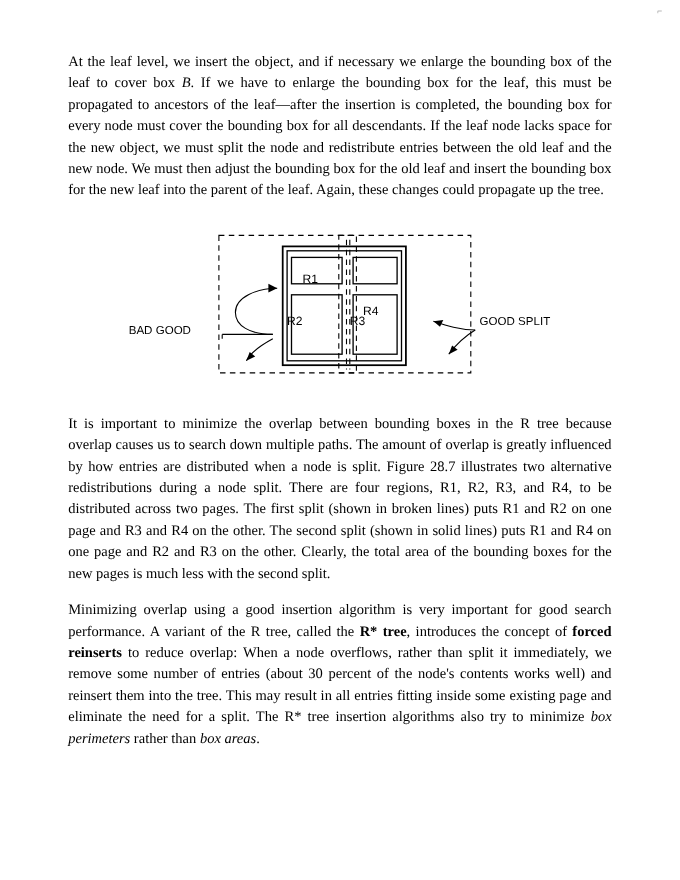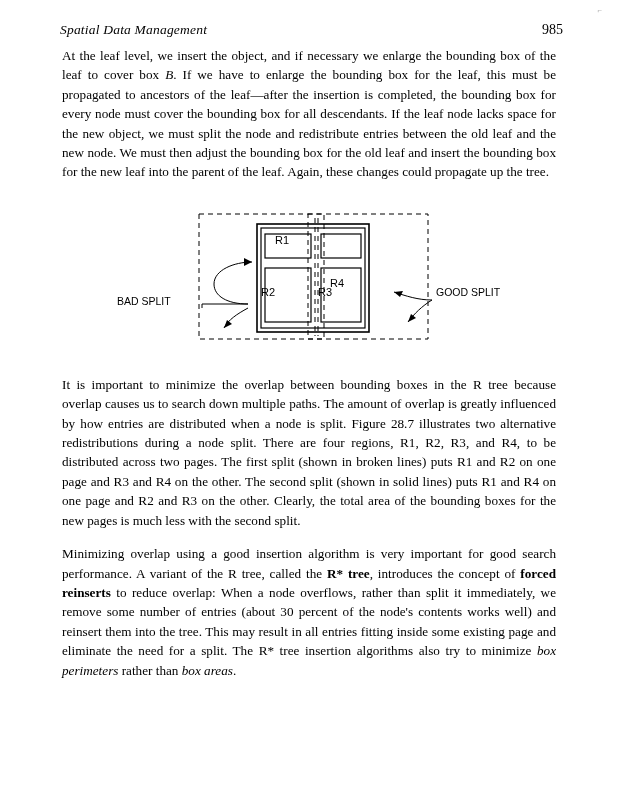--- a/index.html
+++ b/index.html
@@ -99,24 +99,20 @@
     font-family: "Liberation Sans", sans-serif;
   }
 </style>
 </head>
 <body>
 
 <div class="page">
 
   <div class="corner-mark">⌐</div>
 
-  <div class="header">
-    <div class="header-title">Spatial Data Management</div>
-    <div class="header-page">985</div>
-  </div>
 
   <div class="content">
 
     <p class="body"><span>At the leaf level, we insert the object, and if necessary we enlarge the bounding box of the leaf to cover box </span><span class="math-b">B</span><span>. If we have to enlarge the bounding box for the leaf, this must be propagated to ancestors of the leaf—after the insertion is completed, the bounding box for every node must cover the bounding box for all descendants. If the leaf node lacks space for the new object, we must split the node and redistribute entries between the old leaf and the new node. We must then adjust the bounding box for the old leaf and insert the bounding box for the new leaf into the parent of the leaf. Again, these changes could propagate up the tree.</span></p>
 
     <div class="figure">
       <svg class="diagram" viewBox="0 0 494 175">
 
         <rect x="137" y="18" width="125" height="125" fill="none" stroke="#000" stroke-width="1" stroke-dasharray="5,4"></rect>
 
@@ -142,26 +138,26 @@
         <polygon points="162,132 170,128 165,124" fill="#000"></polygon>
         <line x1="140" y1="108" x2="186" y2="108" stroke="#000" stroke-width="1"></line>
         <line x1="140" y1="108" x2="140" y2="112" stroke="#000" stroke-width="1"></line>
 
         <path d="M370,104 C356,104 344,100 332,96" fill="none" stroke="#000" stroke-width="1"></path>
         <polygon points="332,96 341,95 338,101" fill="#000"></polygon>
         <path d="M370,104 C360,110 352,118 346,126" fill="none" stroke="#000" stroke-width="1"></path>
         <polygon points="346,126 354,122 349,118" fill="#000"></polygon>
       </svg>
 
-      <div class="box-lbl" style="left:213px; top:38px;">R1</div>
+      <div class="box-lbl" style="left:213px; top:52px;">R1</div>
       <div class="box-lbl" style="left:268px; top:42px;margin-top:39px;">R4</div>
       <div class="box-lbl" style="left:199px; top:90px;">R2</div>
       <div class="box-lbl" style="left:256px; top:90px;">R3</div>
 
-      <div class="lbl" style="left:55px; top:99px;">BAD SPLIT</div>
+      <div class="lbl" style="left:55px; top:99px;">BAD GOOD</div>
       <div class="lbl" style="left:374px; top:90px;">GOOD SPLIT</div>
     </div>
 
 
     <p class="body">It is important to minimize the overlap between bounding boxes in the R tree because overlap causes us to search down multiple paths. The amount of overlap is greatly influenced by how entries are distributed when a node is split. Figure 28.7 illustrates two alternative redistributions during a node split. There are four regions, R1, R2, R3, and R4, to be distributed across two pages. The first split (shown in broken lines) puts R1 and R2 on one page and R3 and R4 on the other. The second split (shown in solid lines) puts R1 and R4 on one page and R2 and R3 on the other. Clearly, the total area of the bounding boxes for the new pages is much less with the second split.</p>
 
     <p class="body"><span>Minimizing overlap using a good insertion algorithm is very important for good search performance. A variant of the R tree, called the </span><span class="bold">R* tree</span><span>, introduces the concept of </span><span class="bold">forced reinserts</span><span> to reduce overlap: When a node overflows, rather than split it immediately, we remove some number of entries (about 30 percent of the node's contents works well) and reinsert them into the tree. This may result in all entries fitting inside some existing page and eliminate the need for a split. The R* tree insertion algorithms also try to minimize </span><span class="it">box perimeters</span><span> rather than </span><span class="it">box areas</span><span>.</span></p>
 
 
   </div>

